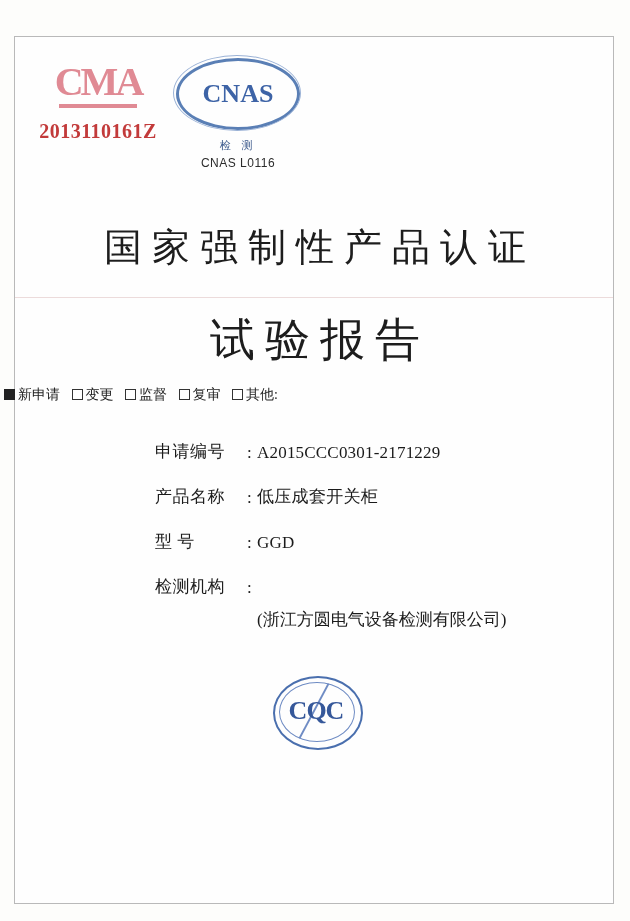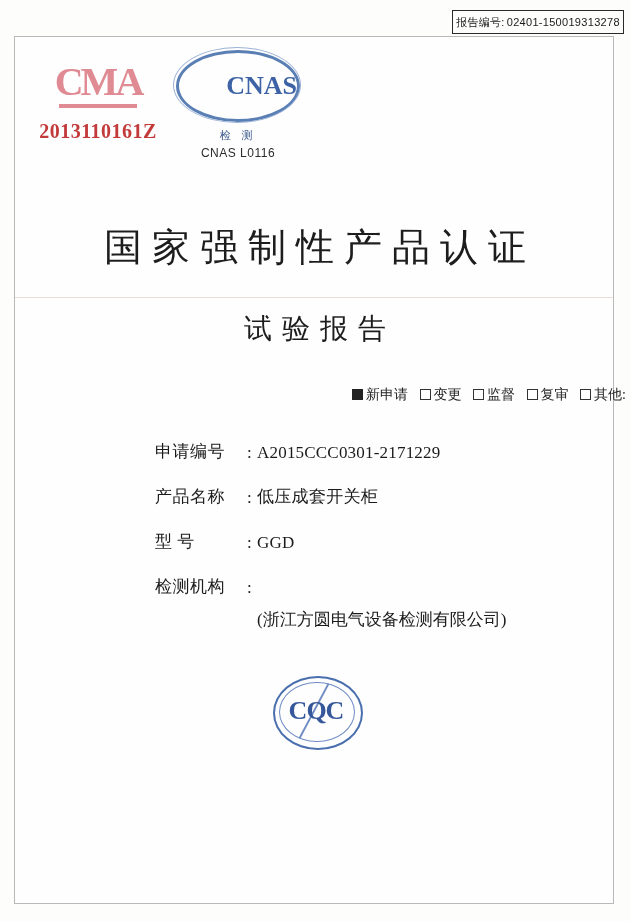--- a/index.html
+++ b/index.html
@@ -110,27 +110,27 @@
   .cnas-block {
     position: absolute;
     left: 168px;
     top: 50px;
     width: 140px;
     text-align: center;
   }
   .cnas-oval {
     width: 118px;
     height: 66px;
-    margin: 0 auto;
+    margin: 8px auto;
     border: 3px solid #5a7fb5;
     border-radius: 50%;
     position: relative;
     display: flex;
     align-items: center;
-    justify-content: flex-end;
+    justify-content: center;
   }
   .cnas-oval::before {
     content: "";
     position: absolute;
     left: -6px; top: -6px;
     width: 126px; height: 74px;
     border: 1px solid #9bb2d6;
     border-radius: 50%;
   }
   .cnas-text {
@@ -166,34 +166,34 @@
     color: #1d1d1d;
     font-family: Liberation Sans, sans-serif;
     text-indent: 10px;
   }
   .title-sub {
     position: absolute;
     left: 0;
     top: 310px;
     width: 630px;
     text-align: center;
-    font-size: 28px;
+    font-size: 45px;
     letter-spacing: 10px;
     color: #1d1d1d;
     font-family: "Liberation Serif", serif;
     text-indent: 10px;
   }
 
   
   .checkrow {
     position: absolute;
     left: 0;
     top: 386px;
     width: 630px;
-    text-align: right;
+    text-align: left;
     font-size: 14px;
     color: #1d1d1d;
   }
   .checkrow .opt {
     margin: 0 4px;
     white-space: nowrap;
   }
   .box {
     display: inline-block;
     width: 9px;
@@ -292,24 +292,20 @@
     height: 62px;
     background: #6f8cc4;
     transform: rotate(28deg);
   }
 </style>
 </head>
 <body>
 
 <div class="page">
 
-  <div class="report-no">
-    <span class="label">报告编号:</span>
-    <span class="value">02401-150019313278</span>
-  </div>
 
   <div class="frame">
     <div class="scanline"></div>
   </div>
 
   <div class="cma-block">
     <div class="cma-logo">
       <span>CMA</span>
       <span class="bar"></span>
     </div>

